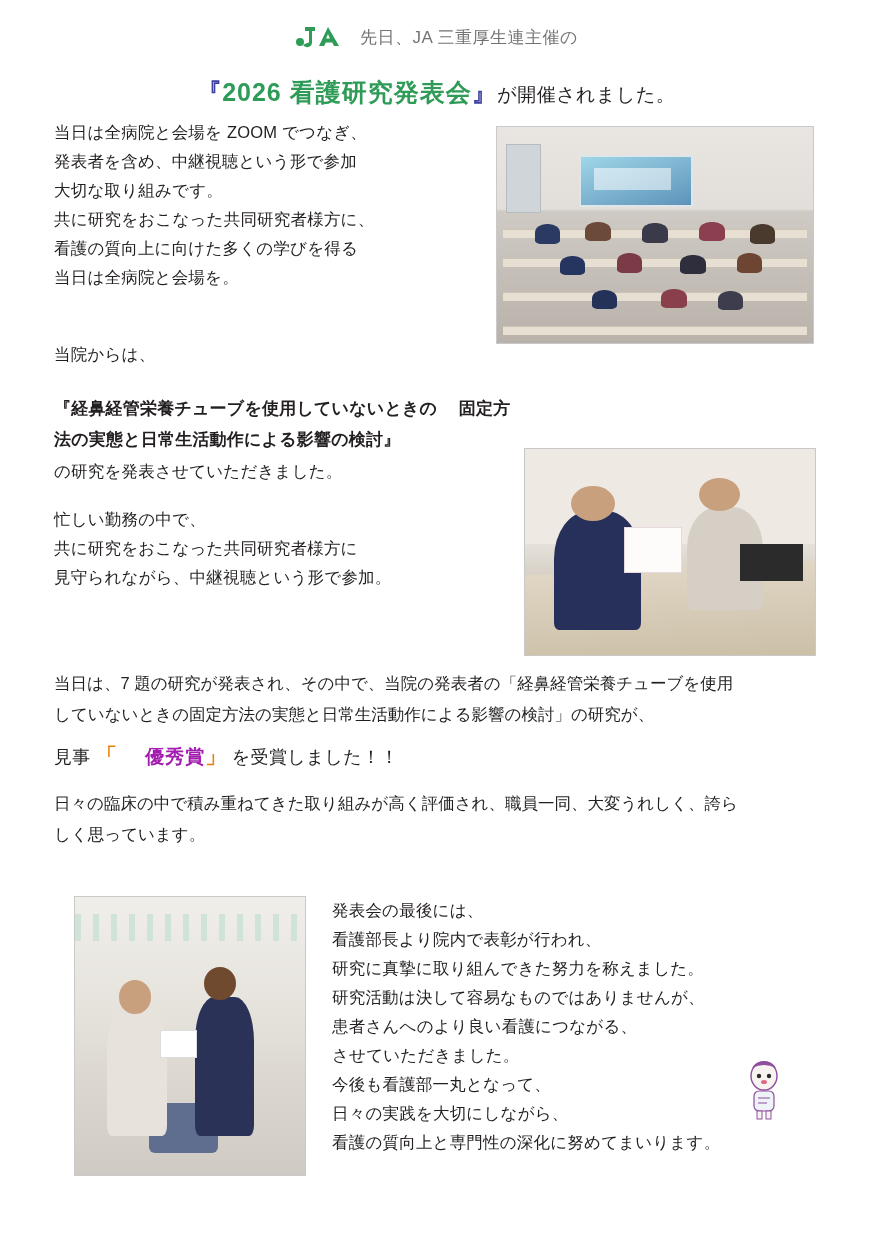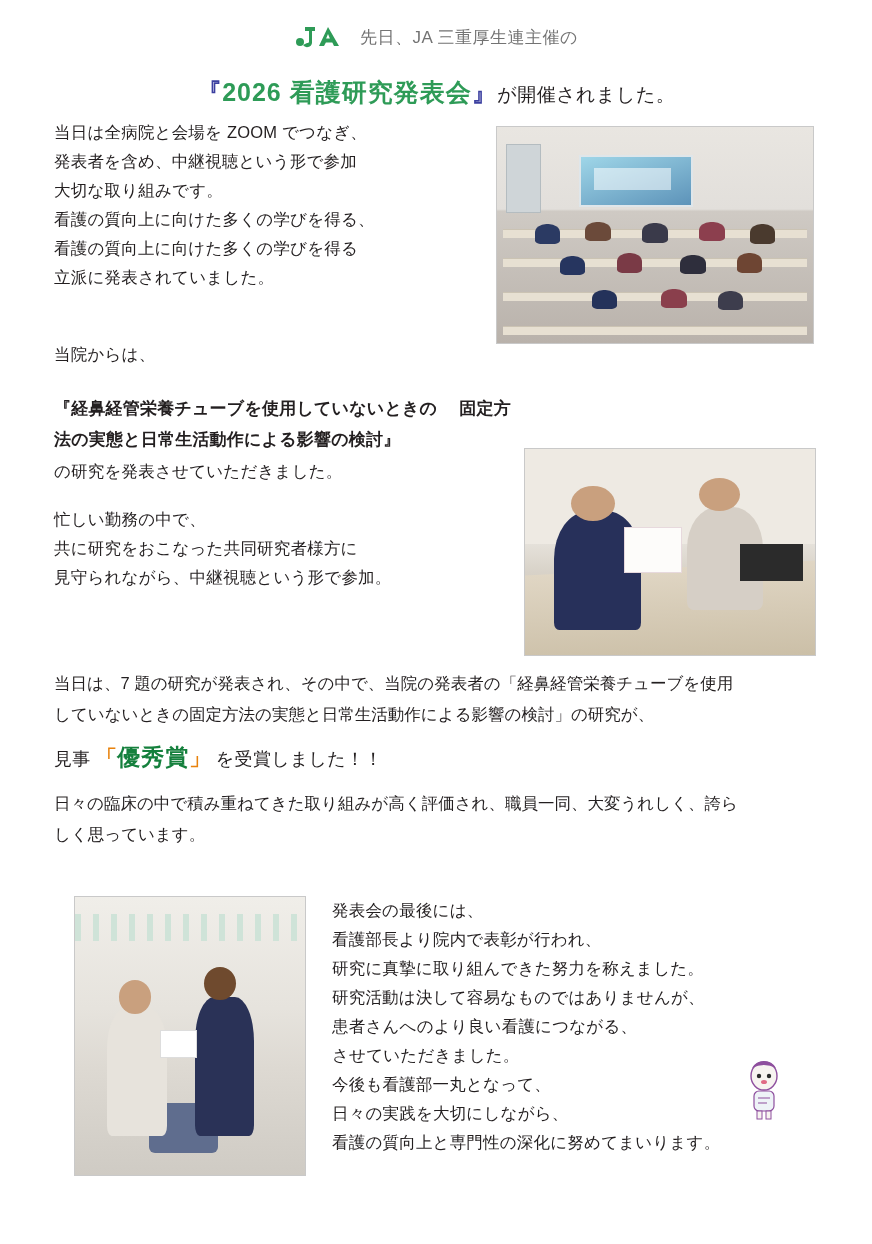--- a/index.html
+++ b/index.html
@@ -79,20 +79,21 @@
   }
   .photo1 { left: 496px; top: 126px; width: 318px; height: 218px; }
   .photo2 { left: 524px; top: 448px; width: 292px; height: 208px; }
   .photo3 { left: 74px;  top: 896px; width: 232px; height: 280px; }
 
   .sec2 {
     position: absolute;
     left: 54px;
     top: 340px;
     width: 470px;
+    font-family: Liberation Serif, serif;
   }
   .quote-title {
     font-size: 17px;
     line-height: 31px;
     font-weight: bold;
     letter-spacing: .2px;
     margin-top: 24px;
   }
   .sec3 {
     position: absolute;
@@ -109,24 +110,25 @@
     line-height: 31px;
   }
   .award-line {
     position: absolute;
     left: 54px;
     top: 742px;
     font-size: 18px;
     letter-spacing: .3px;
   }
   .award-badge {
-    color: #15803d;
+    color: #a21caf;
     font-weight: bold;
-    font-size: 23px;
+    font-size: 19px;
     letter-spacing: 1px;
+    margin-left: 28px;
   }
   .award-q { color: #e8820c; font-size: 21px; font-weight: bold; }
   .sec5 {
     position: absolute;
     left: 54px;
     top: 788px;
     width: 768px;
     font-size: 16.5px;
     line-height: 31px;
   }
@@ -216,23 +218,23 @@
 </div>
 
 <div class="header-line2">
   <span class="bracket">『</span><span class="title-green">2026 看護研究発表会</span><span class="bracket">』</span><span class="tail">が開催されました。</span>
 </div>
 
 <div class="sec1 para">
   <span class="ln">当日は全病院と会場を ZOOM でつなぎ、</span>
   <span class="ln">発表者を含め、中継視聴という形で参加</span>
   <span class="ln">大切な取り組みです。</span>
-  <span class="ln">看護の質向上に向けた多くの学びを得る、</span>
+  <span class="ln">共に研究をおこなった共同研究者様方に、</span>
   <span class="ln">看護の質向上に向けた多くの学びを得る</span>
-  <span class="ln">立派に発表されていました。</span>
+  <span class="ln">当日は全病院と会場を。</span>
 </div>
 
 <div class="photo photo1 p1">
   <span class="ph-bg"></span>
   <span class="door"></span>
   <span class="screen"></span>
   <span class="rows">
     <span class="desk d1"></span>
       <span class="desk d2"></span>
     <span class="desk d3"></span>

